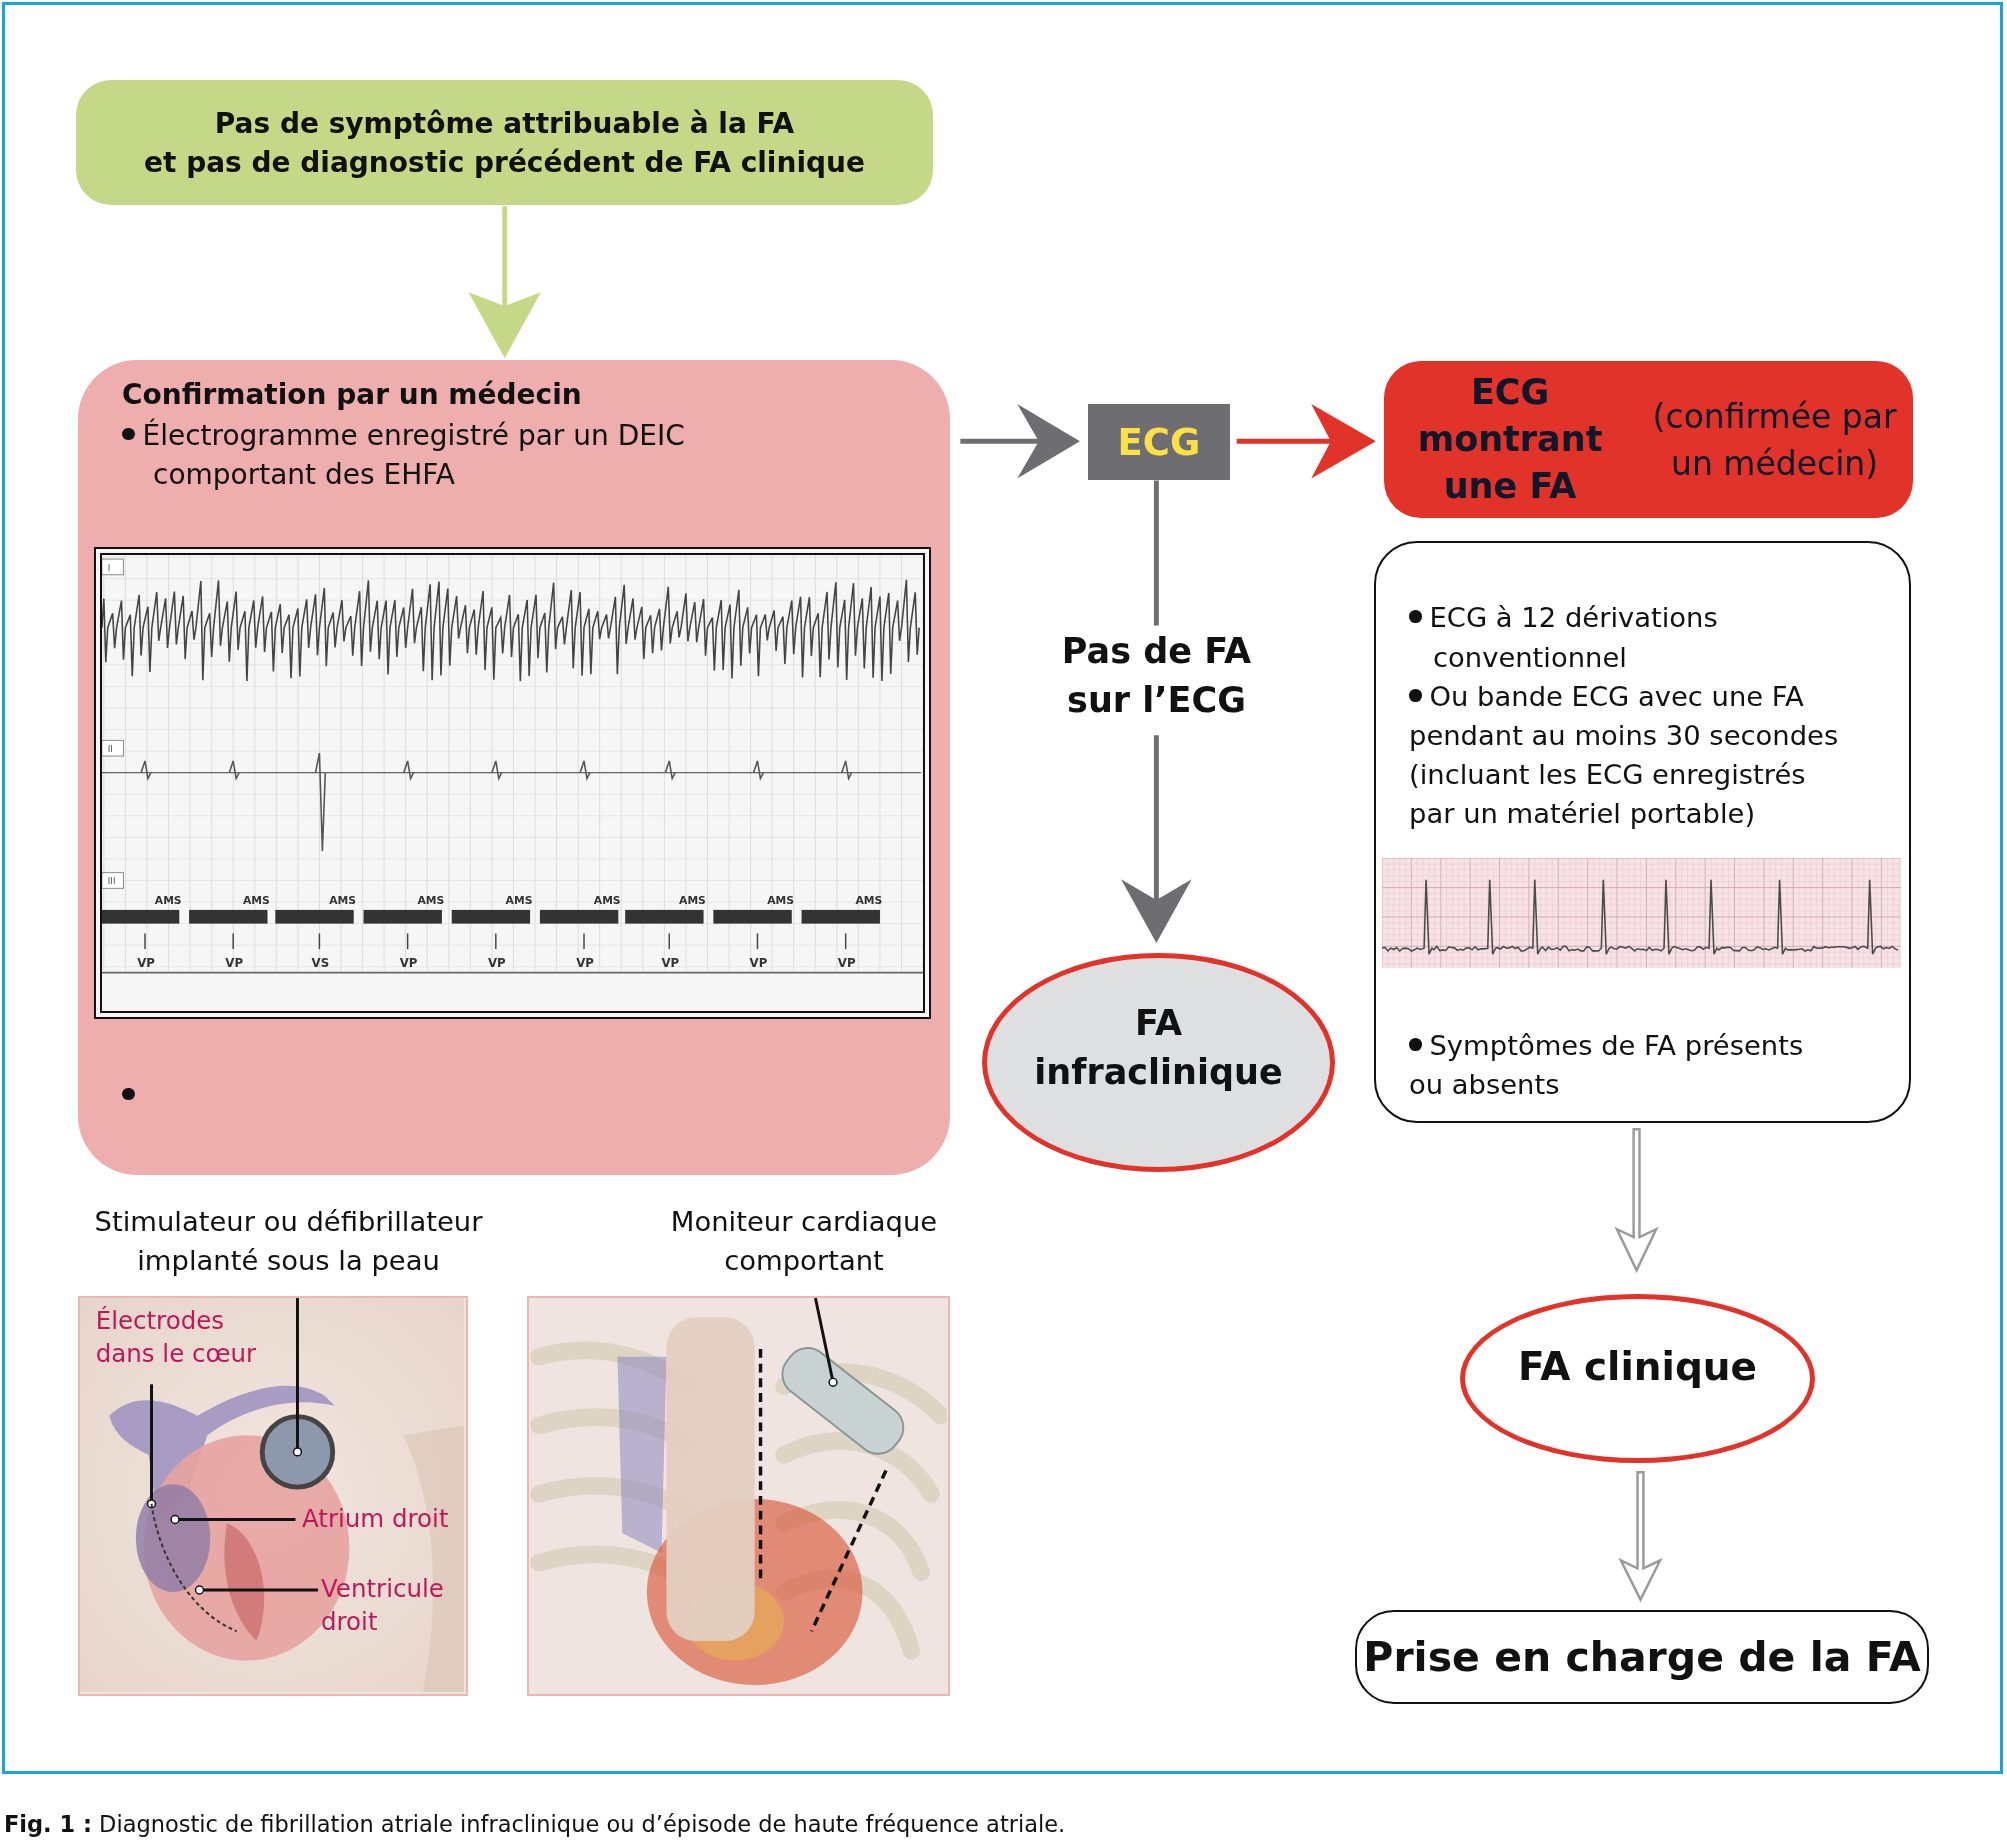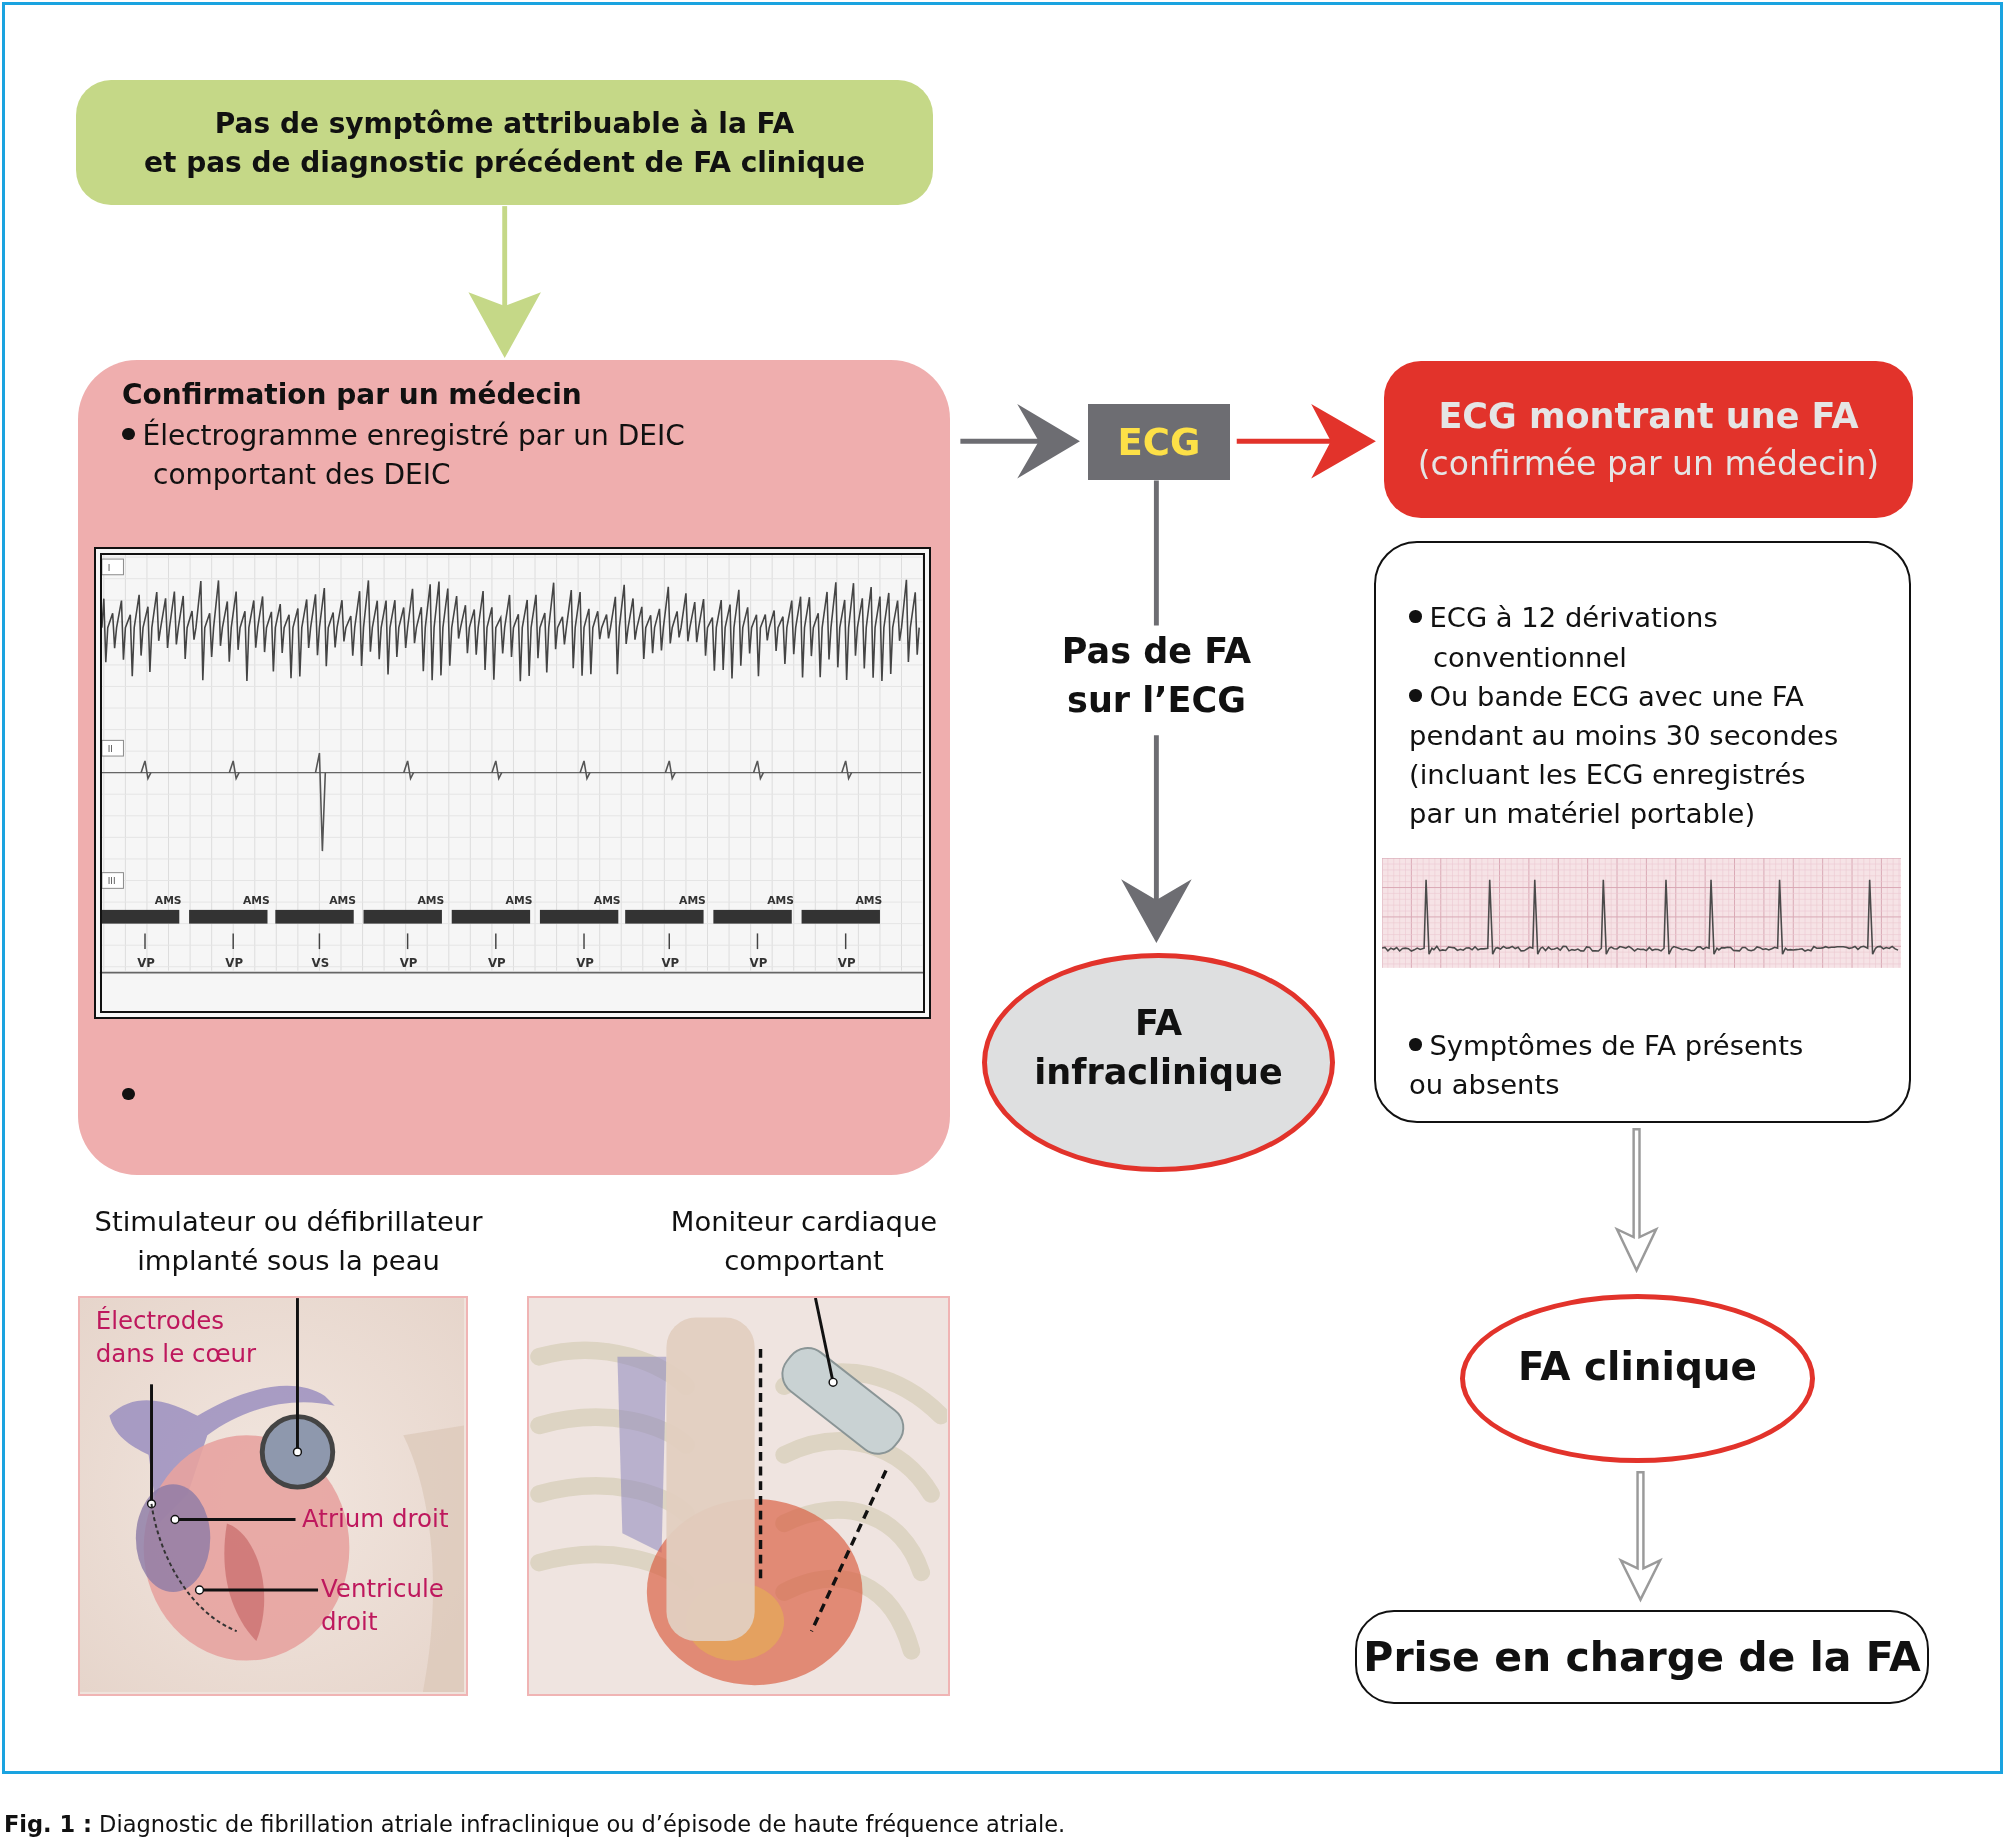--- a/index.html
+++ b/index.html
@@ -25,22 +25,22 @@
     .dot { display: inline-block; width: 12.7px; height: 12.7px; border-radius: 50%; background: #111; margin-right: 7.8px; vertical-align: middle; position: relative; top: -2.9px; }
 
     
     .egm { left: 94px; top: 547px; width: 837px; height: 472px; background: #f6f6f6; border: 2.9px solid #111; outline: 2px solid #111; outline-offset: -8.8px; }
 
     
     .ecg-box { left: 1088px; top: 404px; width: 142px; height: 76px; background: #6d6d72; color: #fde047; font-weight: bold; font-size: 37px;
       display: flex; align-items: center; justify-content: center; }
 
     
-    .red-box { left: 1384px; top: 361px; width: 529px; height: 157px; background: #e2332b; border-radius: 37px; color: #e5e5e5;
-      display: flex; flex-direction: column; align-items: center; justify-content: center; text-align: center; }
+    .red-box { left: 1384px; top: 361px; width: 529px; height: 157px; background: #e2332b; border-radius: 37px; color: #0f172a;
+      display: flex; flex-direction: row; align-items: center; justify-content: center; text-align: center; }
     .red-title { font-weight: bold; font-size: 35px; line-height: 47px; }
     .red-sub { font-size: 33px; line-height: 47px; }
 
     
     .white-box { left: 1374px; top: 541px; width: 537px; height: 582px; border: 2.9px solid #111; border-radius: 43px; background: #fff; }
     .wb-text { font-size: 27.4px; line-height: 39px; margin-top: 24px; }
     .wb1 { left: 1409px; top: 574px; }
     .wb1b { left: 1433px; top: 614px; }
     .wb2 { left: 1409px; top: 653px; }
     .wb2b { left: 1409px; top: 692px; }
@@ -108,21 +108,21 @@
 </svg>
 
 <div class="abs green-box">
   <div>Pas de symptôme attribuable à la FA</div>
   <div>et pas de diagnostic précédent de FA clinique</div>
 </div>
 
 <div class="abs pink-box"></div>
 <div class="abs pink-title">Confirmation par un médecin</div>
 <div class="abs pink-bullet b1"><span class="dot"></span><span>Électrogramme enregistré par un DEIC</span></div>
-<div class="abs pink-bullet b1b">comportant des DEIC</div>
+<div class="abs pink-bullet b1b">comportant des EHFA</div>
 
 <div class="abs egm">
   <svg id="egm-svg" width="831" height="467" viewBox="0 0 848 476">
       <line x1="8" y1="4" x2="8" y2="430" stroke="#dcdcdc" stroke-width="1"></line>
       <line x1="30" y1="4" x2="30" y2="430" stroke="#dcdcdc" stroke-width="1"></line>
       <line x1="52" y1="4" x2="52" y2="430" stroke="#dcdcdc" stroke-width="1"></line>
       <line x1="74" y1="4" x2="74" y2="430" stroke="#dcdcdc" stroke-width="1"></line>
       <line x1="96" y1="4" x2="96" y2="430" stroke="#dcdcdc" stroke-width="1"></line>
       <line x1="118" y1="4" x2="118" y2="430" stroke="#dcdcdc" stroke-width="1"></line>
       <line x1="140" y1="4" x2="140" y2="430" stroke="#dcdcdc" stroke-width="1"></line>

